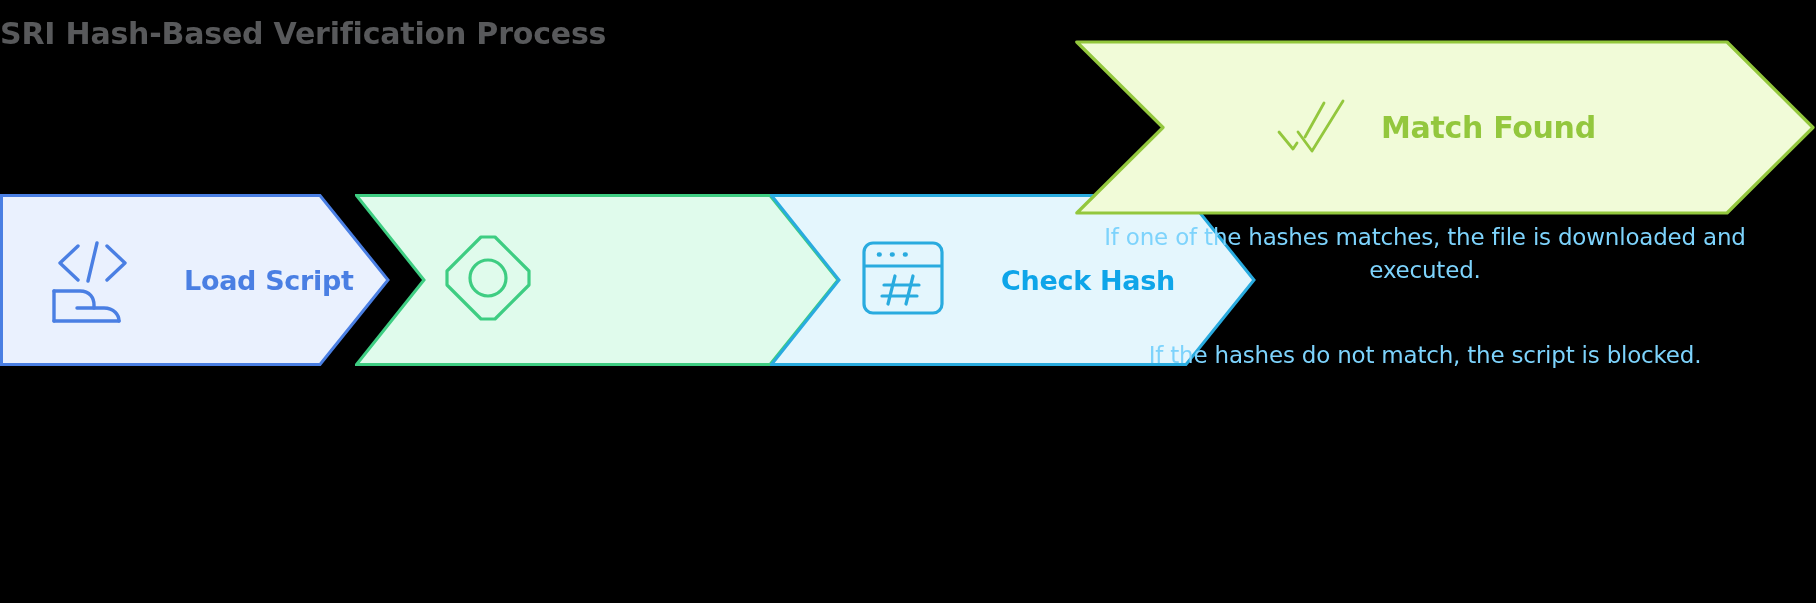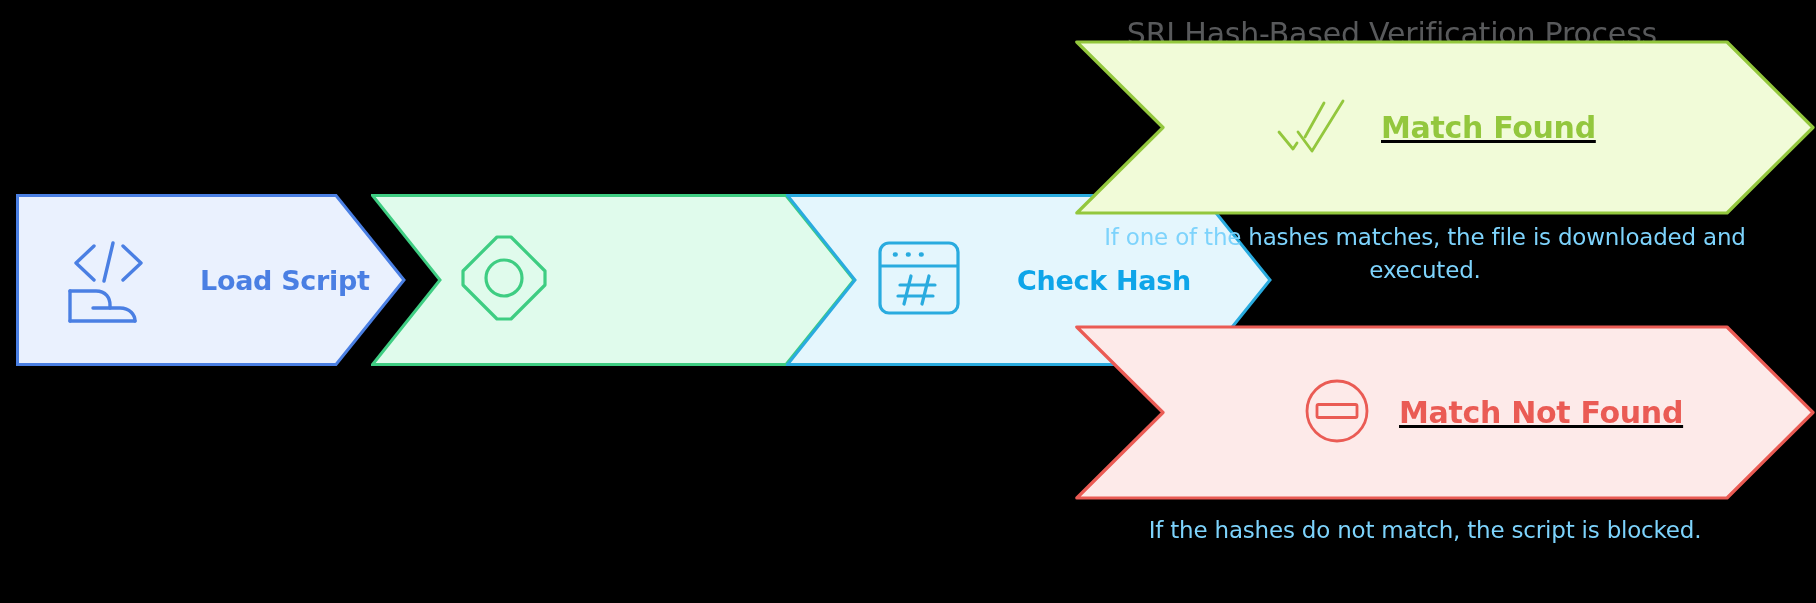--- a/index.html
+++ b/index.html
@@ -14,34 +14,33 @@
     overflow: hidden;
     font-family: "DejaVu Sans", sans-serif;
   }
 
   
   #diagram-title {
     position: absolute;
     left: 0;
     top: 16px;
     width: 1625px;
-    text-align: right;
+    text-align: left;
     font-family: "DejaVu Sans", sans-serif;
     font-size: 30px;
-    font-weight: normal;
+    font-weight: bold;
     color: #58595b;
     letter-spacing: -0.2px;
     white-space: nowrap;
-    padding-left: 32px;
   }
 
   
   #process-band {
     position: absolute;
-    left: 16px;
+    left: 0;
     top: 194px;
     width: 1256px;
     height: 172px;
   }
   .stage {
     position: absolute;
     top: 0;
     height: 172px;
     display: flex;
     align-items: center;
@@ -92,21 +91,20 @@
     width: 740px;
     height: 175px;
   }
   .result-chev-content {
     position: absolute;
     inset: 0;
     display: flex;
     align-items: center;
     z-index: 3;
     pointer-events: none;
-    text-decoration: underline;
   }
   .result-icon { flex: 0 0 auto; display: block; }
   .result-label {
     font-family: "DejaVu Sans", sans-serif;
     font-size: 30px;
     font-weight: bold;
     white-space: nowrap;
     letter-spacing: -0.3px;
   }
   .result-caption {
@@ -219,30 +217,14 @@
           </g>
         </svg>
       </span>
       <span class="result-label">Match Found</span>
     </div>
   </div>
   <div class="result-caption">If one of the hashes matches, the file is downloaded and executed.</div>
 </div>
 
 <div class="result-block" id="result-match-not-found">
-  <div class="result-chev">
-    <svg width="740" height="175" viewBox="0 0 740 175">
-      <path d="M1.8,2 L652,2 L738,87.5 L652,173 L1.8,173 L88,87.5 Z" fill="#fdeae9" stroke="#ea5b54" stroke-width="3.2" stroke-linejoin="round"></path>
-    </svg>
-    <div class="result-chev-content">
-      <span class="result-icon">
-        <svg width="80" height="80" viewBox="0 0 80 80">
-          <g fill="none" stroke="#ea5b54" stroke-width="2.8">
-            <circle cx="40" cy="40" r="30"></circle>
-            <rect x="20" y="33.5" width="40" height="13" rx="1.5"></rect>
-          </g>
-        </svg>
-      </span>
-      <span class="result-label">Match Not Found</span>
-    </div>
-  </div>
   <div class="result-caption">If the hashes do not match, the script is blocked.</div>
 </div>
 
 </body></html>

